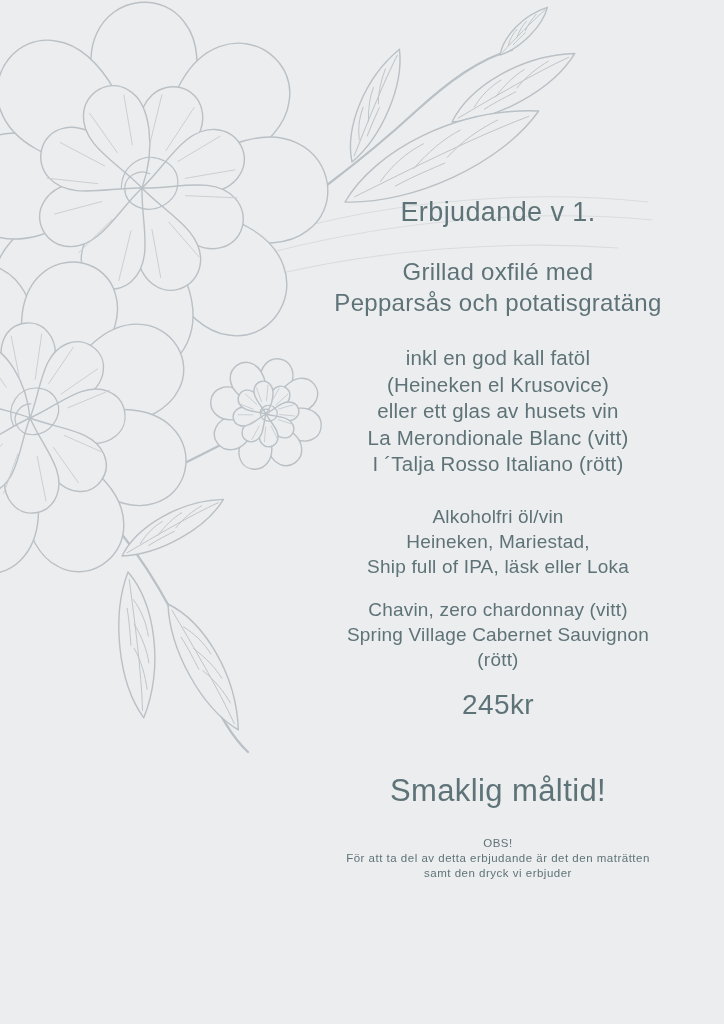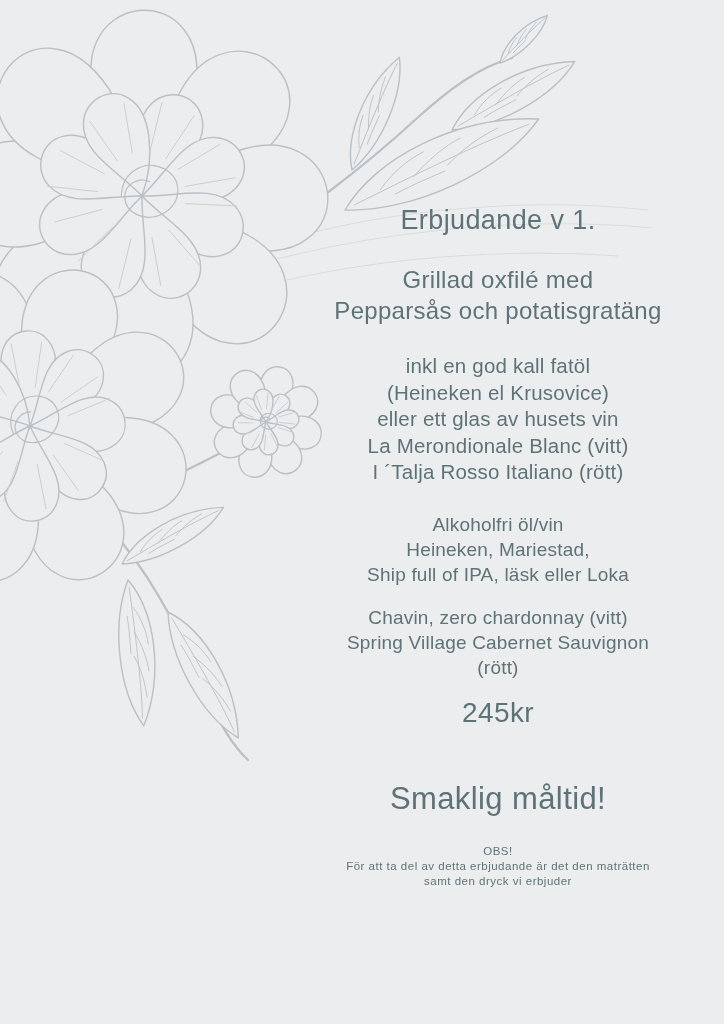--- a/index.html
+++ b/index.html
@@ -4,21 +4,21 @@
 <style>
   html, body { margin: 0; padding: 0; }
   body {
     width: 724px; height: 1024px;
     background: #ecedee;
     font-family: "Liberation Sans", "DejaVu Sans", sans-serif;
     color: #5e7378;
     overflow: hidden;
     position: relative;
   }
-  .page { position: absolute; inset: 0; margin-top: 8px; }
+  .page { position: absolute; inset: 0; }
 
   
   svg.floral { position: absolute; left: 0; top: 0; }
   svg.floral * { vector-effect: non-scaling-stroke; stroke-linecap: round; stroke-linejoin: round; }
   .petal     { fill: #ecedee; stroke: #b9c0c6; stroke-width: 1.4px; }
   .swirl     { fill: none;    stroke: #b9c0c6; stroke-width: 1.2px; }
   .hatch line{ stroke: #c6ccd1; stroke-width: 0.9px; }
   .leafbody  { fill: #ecedee; stroke: #b9c0c6; stroke-width: 1.4px; }
   .rib, .veins path { fill: none; stroke: #bfc6cb; stroke-width: 1px; }
   .stem      { fill: none; stroke: #b9c0c6; stroke-width: 2.2px; }

